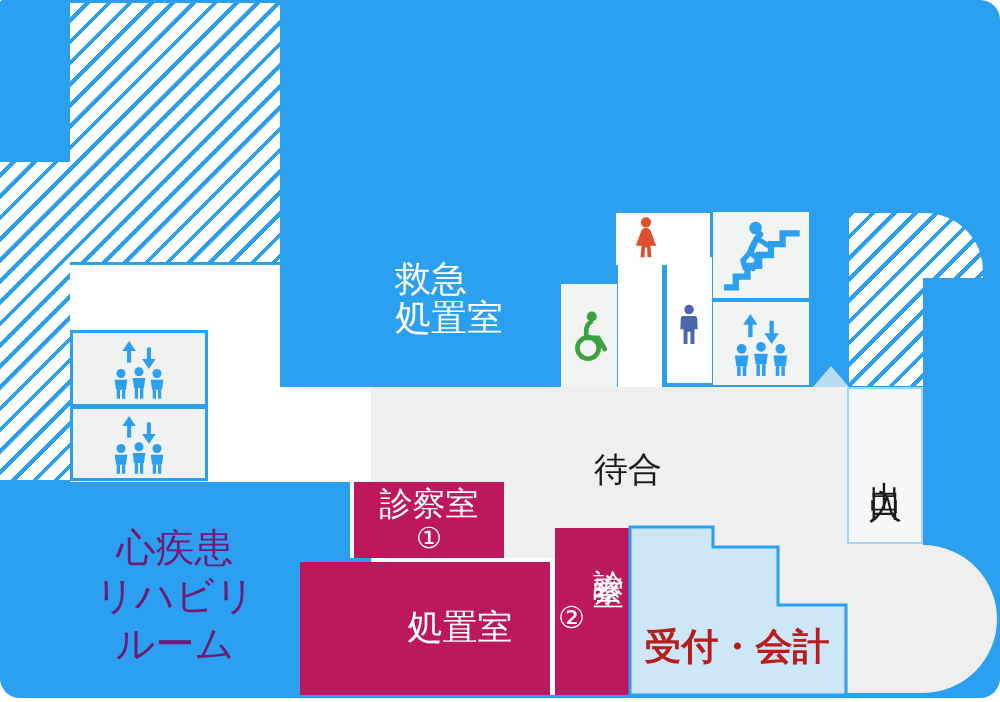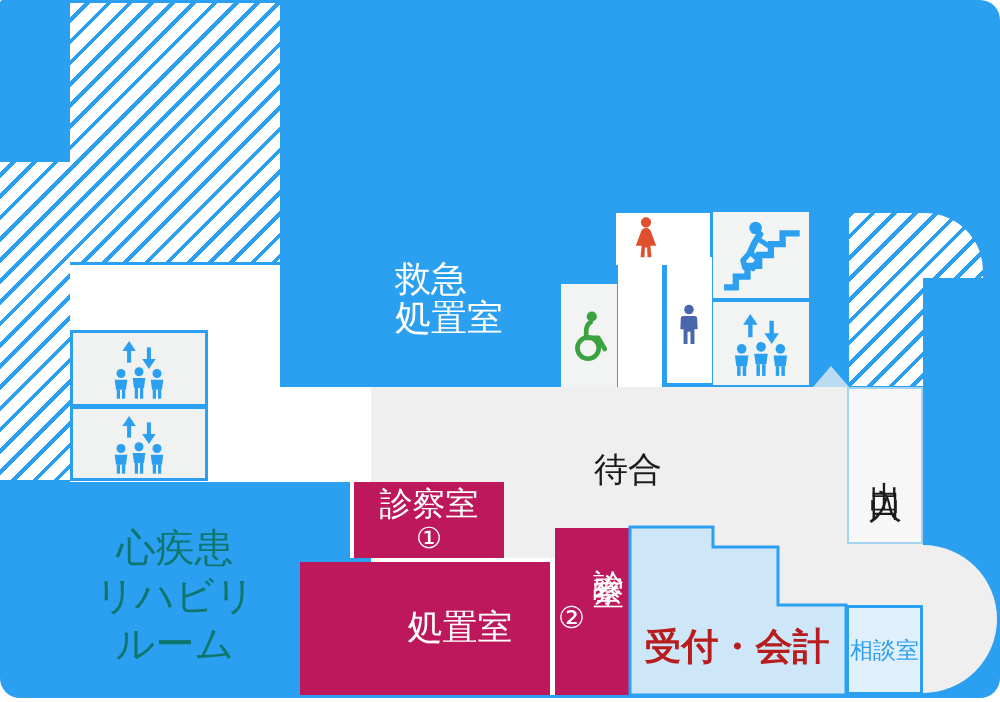--- a/index.html
+++ b/index.html
@@ -55,21 +55,21 @@
   .exam2-num{left:0px;top:72px;width:33px;text-align:center;font-size:30px;}
   .reception-wrap{left:628px;top:525px;width:220px;height:172px;}
   .reception-label{left:637px;top:622px;width:200px;text-align:center;
     color:#b91c1c;font-size:37px;font-weight:bold;}
   .consult-box{left:846px;top:605px;width:77px;height:90px;background:#dfeffb;
     border:3px solid #2b9ff0;box-sizing:border-box;display:flex;align-items:center;justify-content:center;}
   .consult-label{color:#2b9ff0;font-size:23px;font-weight:500;}
   .waiting-label{left:552px;top:447px;width:110px;text-align:right;color:#1b1b1b;font-size:34px;}
   .emergency-label{left:395px;top:259px;width:145px;text-align:left;color:#fff;
     font-size:36px;line-height:39px;}
-  .rehab-label{left:75px;top:524px;width:200px;text-align:center;color:#0f766e;
+  .rehab-label{left:75px;top:524px;width:200px;text-align:center;color:#701a75;
     font-size:39px;line-height:48px;}
   .lbl-line{display:block;}
 </style>
 </head>
 <body>
 
 <div id="stage">
 
   <div class="abs bg-blue"></div>
 
@@ -211,23 +211,20 @@
   <div class="abs bluebox exam2-box">
     <span class="abs exam2-num">②</span>
     <span class="abs exam2-vert">診察室</span>
   </div>
 
   <svg class="abs reception-wrap" viewBox="0 0 220 172">
     <polygon points="2,2 85,2 85,22 150,22 150,80 218,80 218,170 2,170" fill="#cde7f8" stroke="#2b9ff0" stroke-width="3"></polygon>
   </svg>
   <div class="abs reception-label">受付・会計</div>
 
-  <div class="abs consult-box">
-    <span class="consult-label">相談室</span>
-  </div>
 
   <div class="abs waiting-label">待合</div>
 
   <div class="abs emergency-label">
     <span class="lbl-line">救急</span>
     <span class="lbl-line">処置室</span>
   </div>
 
   <div class="abs rehab-label">
     <span class="lbl-line">心疾患</span>

